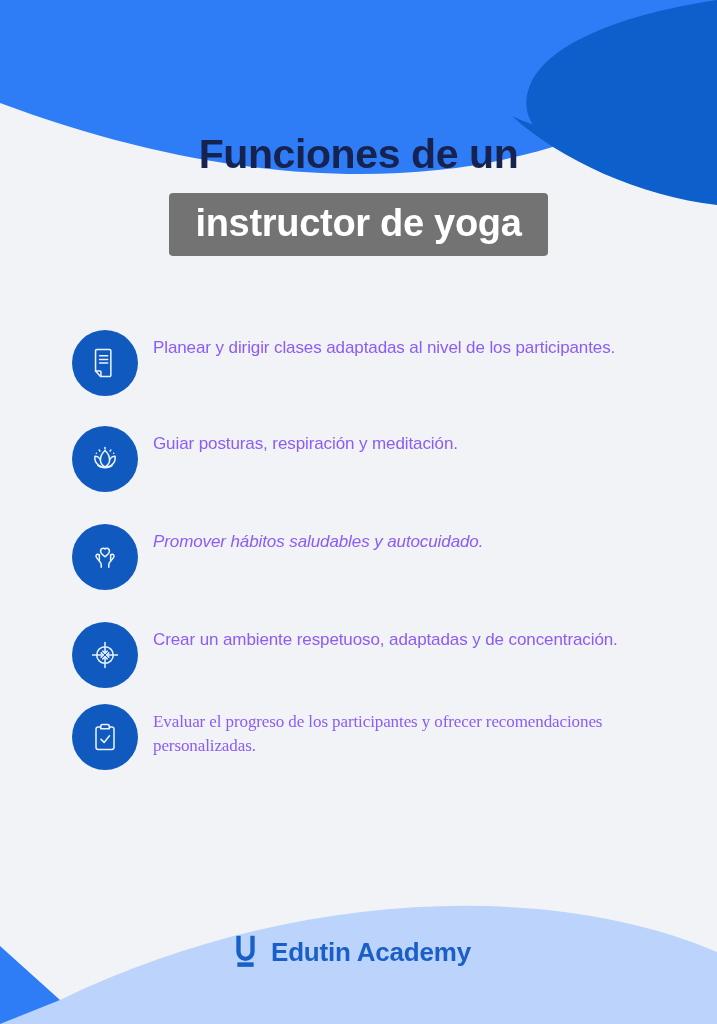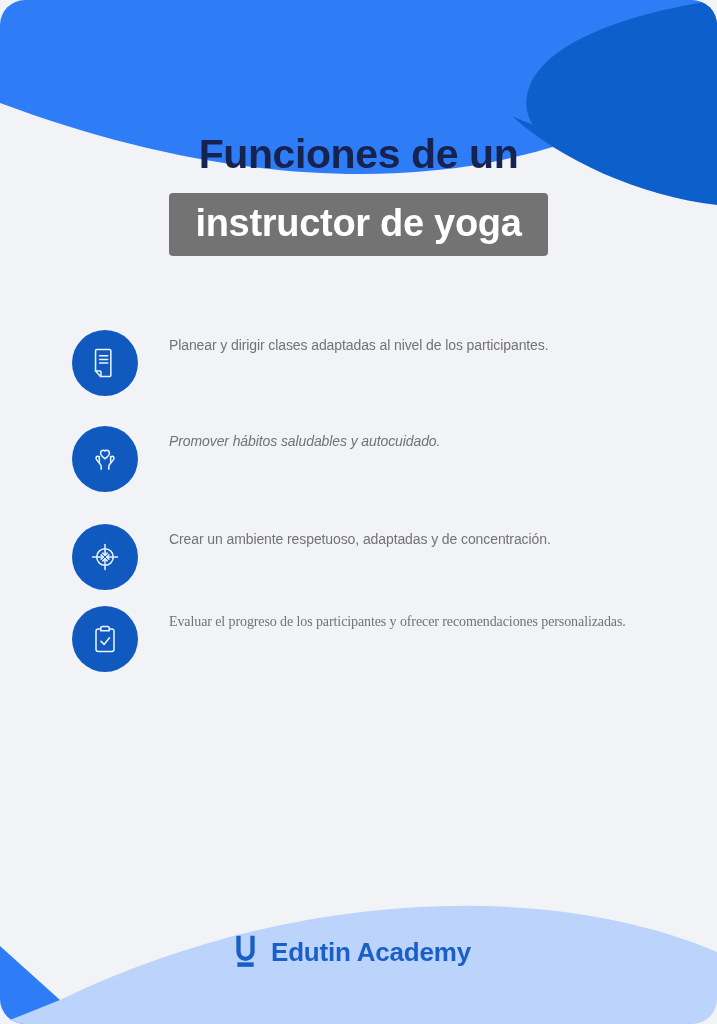--- a/index.html
+++ b/index.html
@@ -12,21 +12,20 @@
     overflow: hidden;
     font-family: "Liberation Sans", sans-serif;
     background: #f2f3f7;
   }
   #poster {
     position: relative;
     width: 717px;
     height: 1024px;
     background: #f2f3f7;
     overflow: hidden;
-    border-radius: 25px;
   }
 
   
   .bg-layer {
     position: absolute;
     inset: 0;
     width: 717px;
     height: 1024px;
     pointer-events: none;
   }
@@ -90,26 +89,25 @@
     display: flex;
     align-items: center;
     justify-content: center;
     margin-right: 15px;
   }
   .icon-badge svg {
     display: block;
   }
   .item-text {
     flex: 1 1 auto;
-    color: #737373;
-    font-size: 14px;
+    color: #8b5cf6;
+    font-size: 17px;
     line-height: 1.42;
     padding-top: 6px;
     letter-spacing: -0.1px;
-    margin-left: 16px;
   }
 
   
   .gap-a { margin-bottom: 30px; }
   .gap-b { margin-bottom: 32px; }
   .gap-c { margin-bottom: 32px; font-style: italic; }
   .gap-d { margin-bottom: 16px; }
 
   
   .footer {
@@ -166,20 +164,36 @@
           <path d="M11 5 h14 a1.5 1.5 0 0 1 1.5 1.5 v27 a1.5 1.5 0 0 1 -1.5 1.5 h-10 L9.5 29 V6.5 A1.5 1.5 0 0 1 11 5 Z"></path>
           <path d="M15.5 35 v-5 a1 1 0 0 0 -1 -1 h-5"></path>
           <path d="M14 12 h9"></path>
           <path d="M14 16 h9"></path>
           <path d="M14 20 h9"></path>
         </svg>
       </span>
       <span class="item-text">Planear y dirigir clases adaptadas al nivel de los participantes.</span>
     </div>
 
+    <div class="list-item gap-b">
+      <span class="icon-badge">
+        <svg viewBox="0 0 40 40" width="36" height="36" fill="none" stroke="#eaf3ff" stroke-width="1.7" stroke-linecap="round" stroke-linejoin="round">
+          <path d="M20 10.5 c3.6 3.2 5.1 7.2 5.1 10.6 c0 3.4 -2 6.1 -5.1 7.8 c-3.1 -1.7 -5.1 -4.4 -5.1 -7.8 c0 -3.4 1.5 -7.4 5.1 -10.6 Z"></path>
+          <path d="M14.9 21.1 c-1.1 -2.5 -3.6 -4.2 -6.1 -4.2 c-0.6 3.8 1.1 8 4.4 10.2 c2 1.4 4.4 2 6.8 2"></path>
+          <path d="M25.1 21.1 c1.1 -2.5 3.6 -4.2 6.1 -4.2 c0.6 3.8 -1.1 8 -4.4 10.2 c-2 1.4 -4.4 2 -6.8 2"></path>
+          <path d="M12 27 c1.6 1.6 4.6 2.8 8 2.8 s6.4 -1.2 8 -2.8"></path>
+          <path d="M20 7.3 v1.6"></path>
+          <path d="M13.6 10 l0.7 1.3"></path>
+          <path d="M26.4 10 l-0.7 1.3"></path>
+          <path d="M10.4 13.6 h0.1"></path>
+          <path d="M29.6 13.6 h0.1"></path>
+        </svg>
+      </span>
+      <span class="item-text">Guiar posturas, respiración y meditación.</span>
+    </div>
 
     <div class="list-item gap-c">
       <span class="icon-badge">
         <svg viewBox="0 0 40 40" width="36" height="36" fill="none" stroke="#eaf3ff" stroke-width="1.7" stroke-linecap="round" stroke-linejoin="round">
           <path d="M20 19.8 c-2.6 -2.2 -4.9 -3.8 -4.9 -6.3 c0 -1.9 1.5 -3.3 3.2 -3.3 c1 0 1.4 0.4 1.7 0.9 c0.3 -0.5 0.7 -0.9 1.7 -0.9 c1.7 0 3.2 1.4 3.2 3.3 c0 2.5 -2.3 4.1 -4.9 6.3 Z"></path>
           <path d="M13.7 17.6 c-1.2 -1 -2.6 -0.8 -3.3 0.2 c-0.6 0.9 -0.5 2 0.2 2.9 l4.3 5.4 c0.6 0.7 0.9 1.5 0.9 2.4 v2.8"></path>
           <path d="M26.3 17.6 c1.2 -1 2.6 -0.8 3.3 0.2 c0.6 0.9 0.5 2 -0.2 2.9 l-4.3 5.4 c-0.6 0.7 -0.9 1.5 -0.9 2.4 v2.8"></path>
           <path d="M13.7 17.6 v6.1"></path>
           <path d="M26.3 17.6 v6.1"></path>
         </svg>

